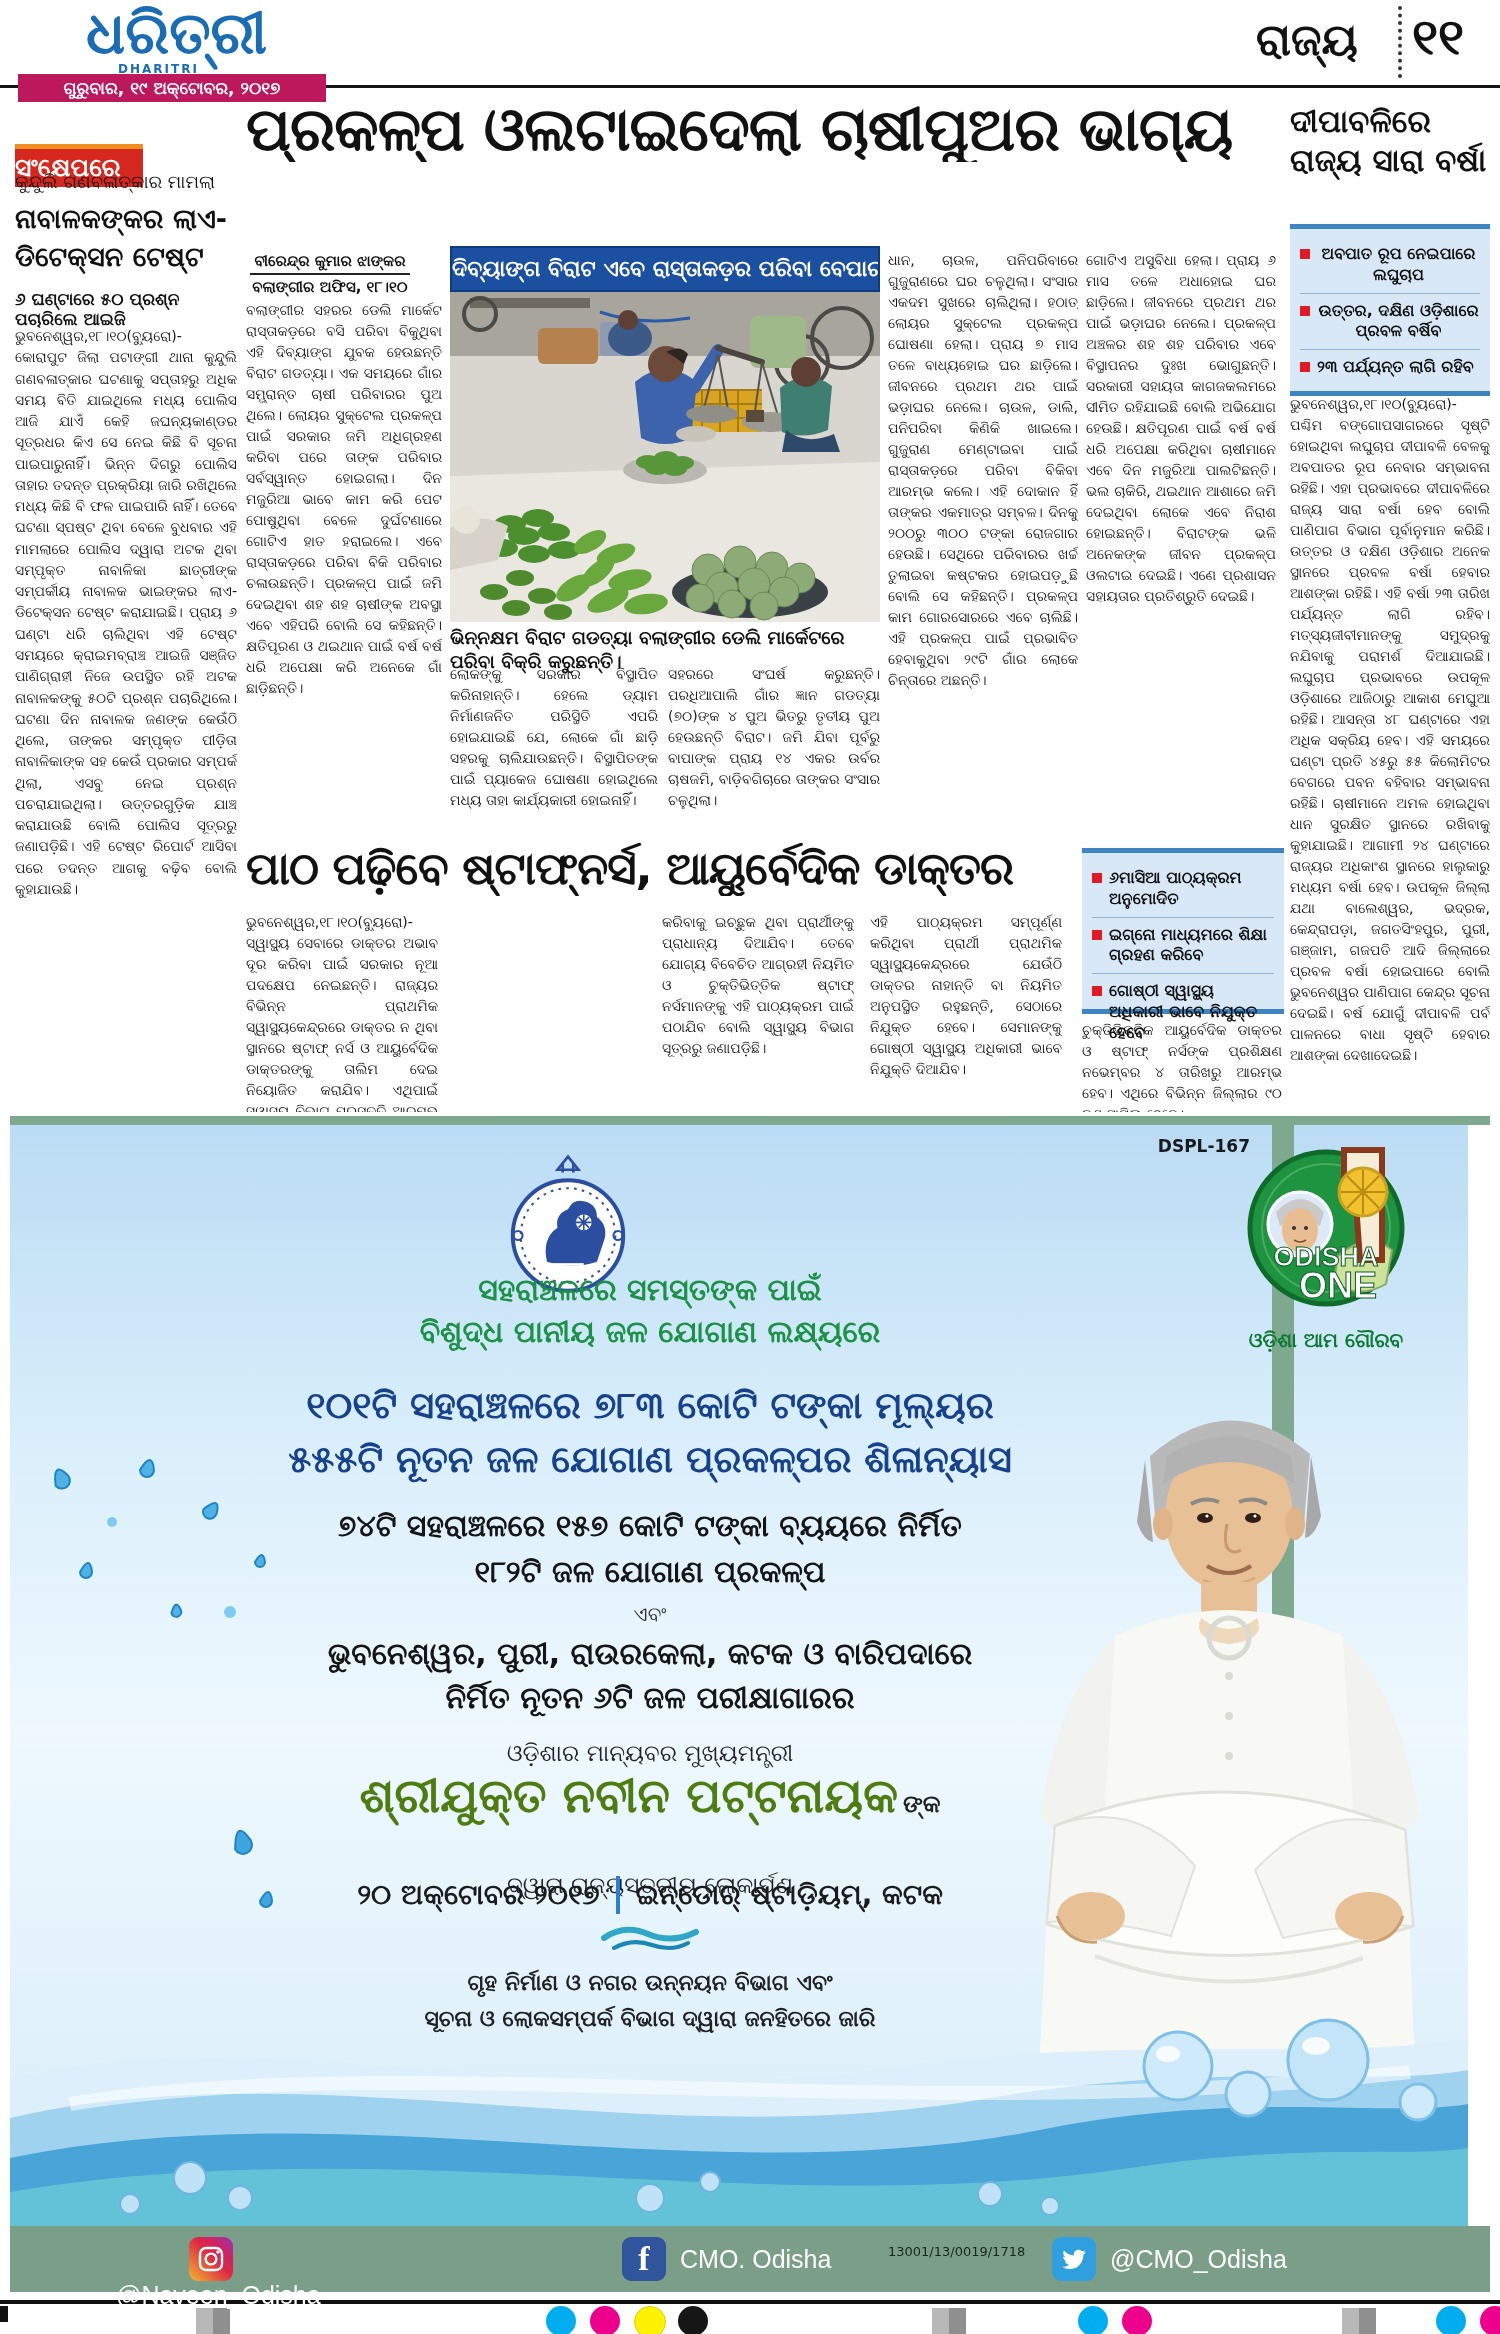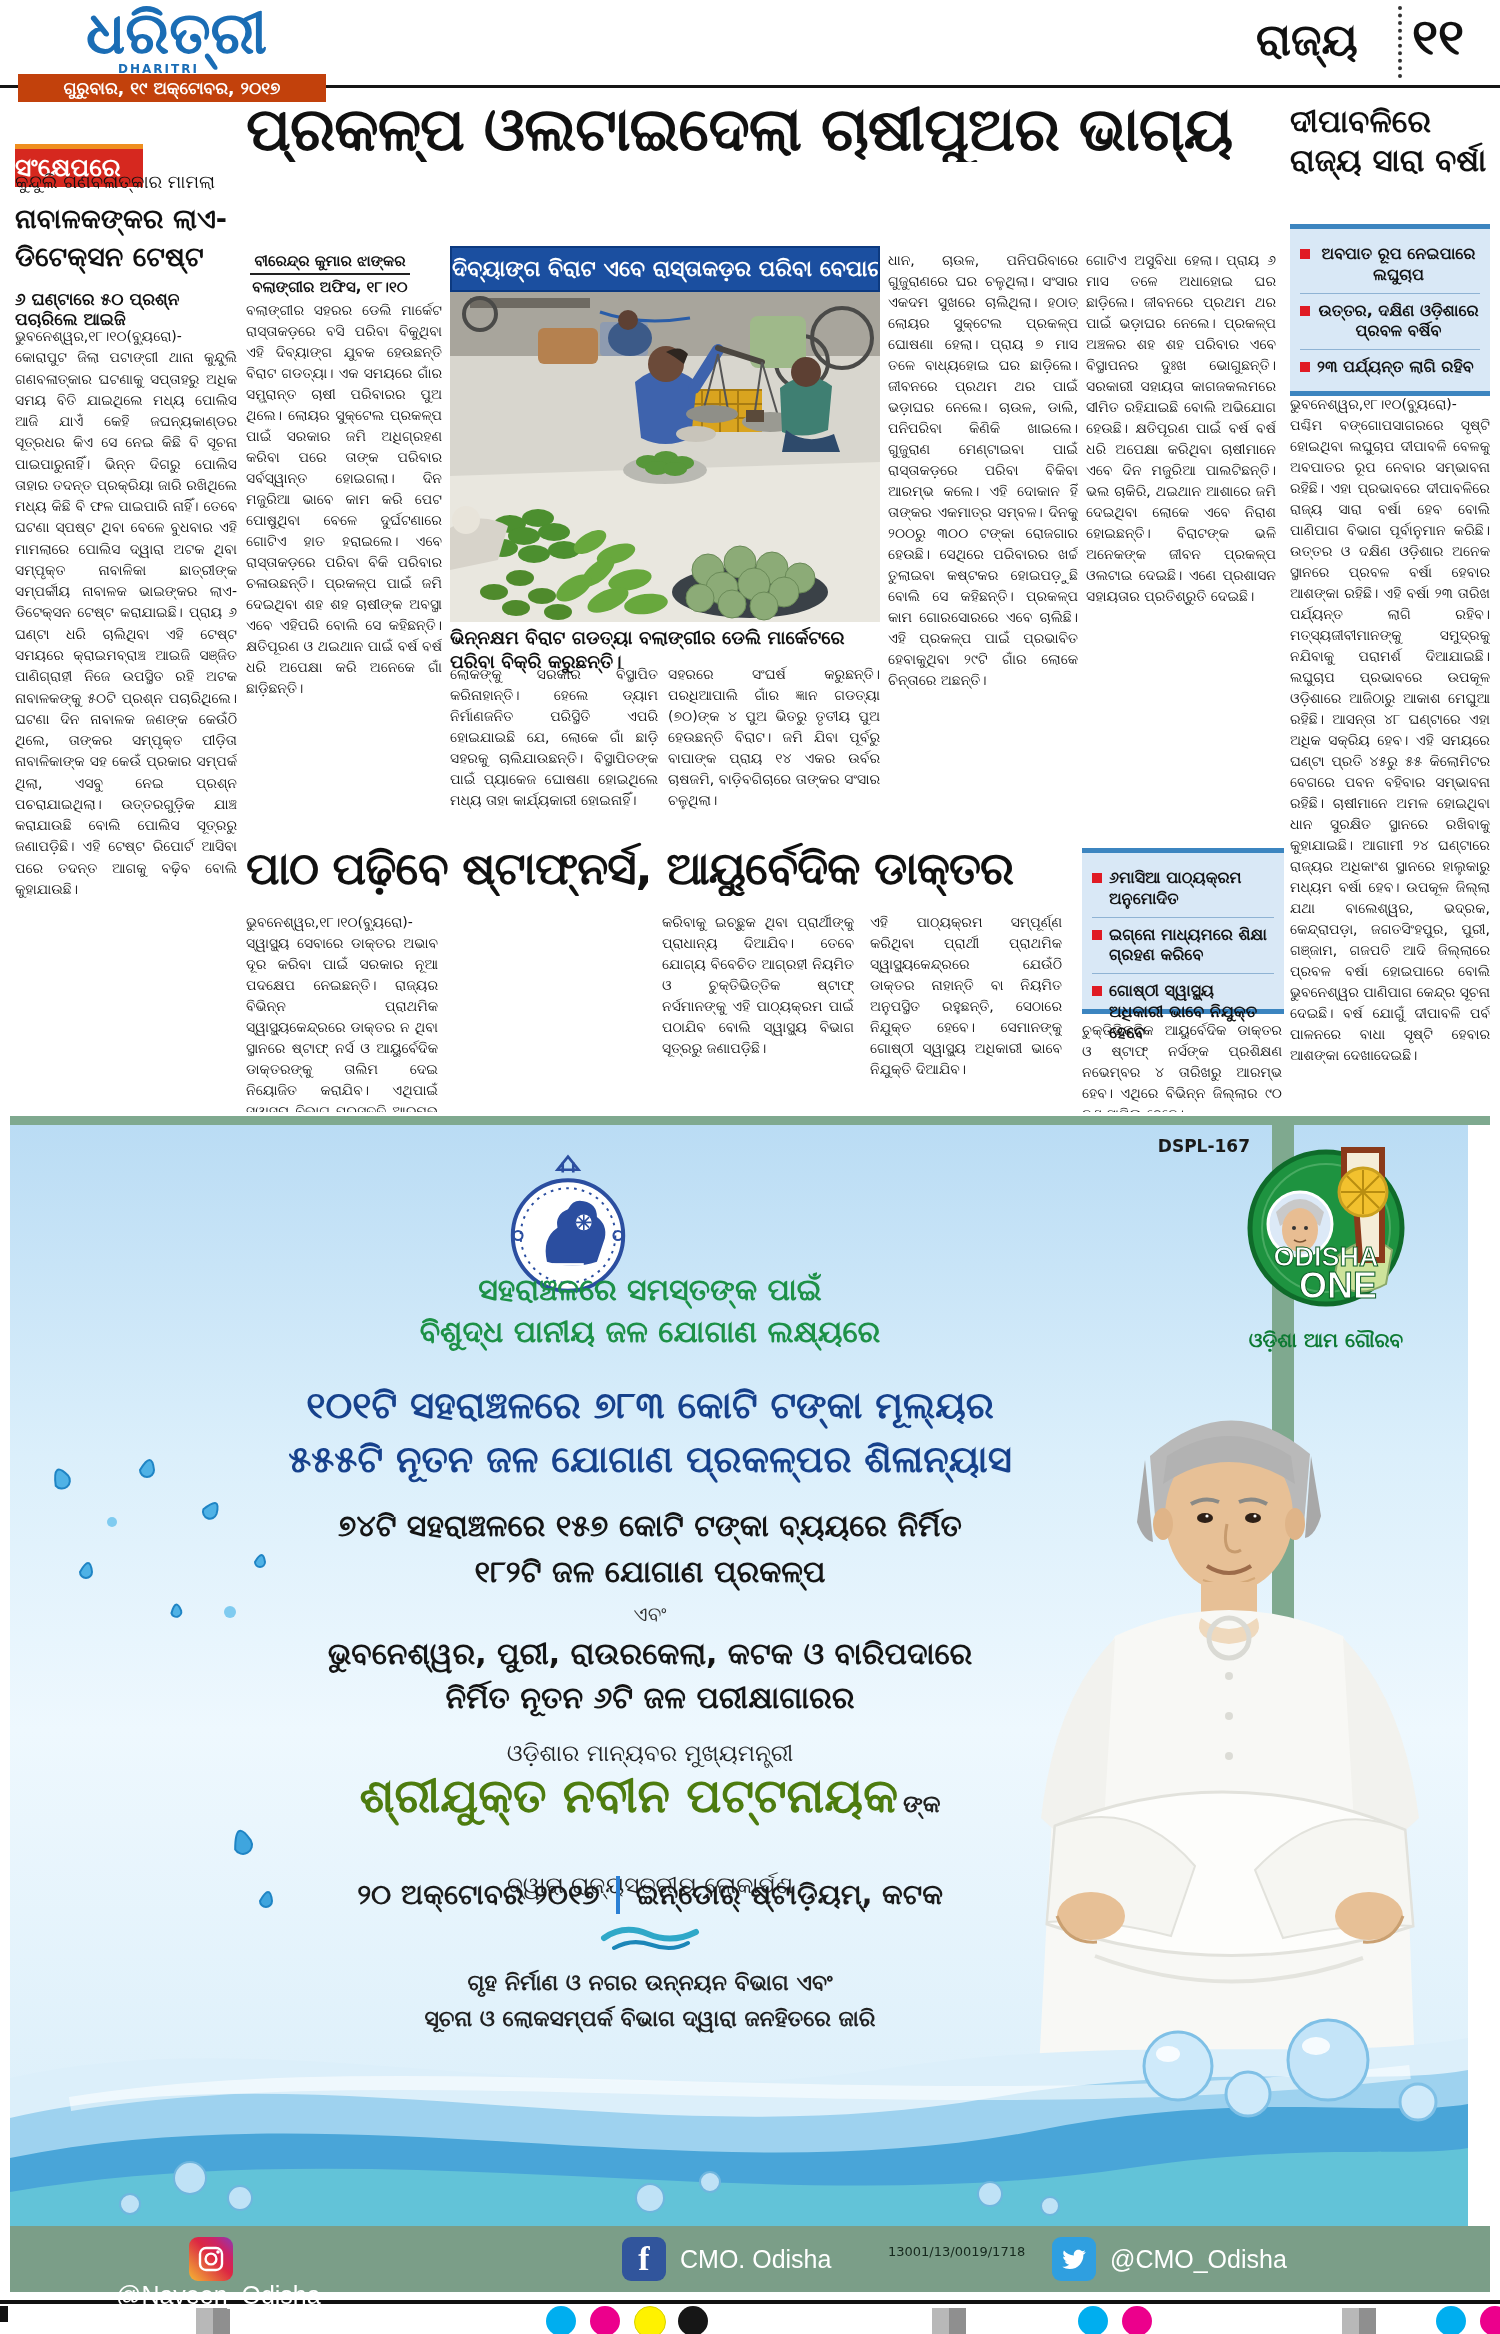--- a/index.html
+++ b/index.html
@@ -5,21 +5,21 @@
   html,body{margin:0;padding:0;background:#e9e9e9;}
   .page{position:relative;width:1500px;height:2334px;background:#fff;overflow:hidden;
         font-family:"DejaVu Sans",sans-serif;color:#111;}
   .abs{position:absolute;}
   .nowrap{white-space:nowrap;overflow:hidden;}
   .just{text-align:justify;overflow:hidden;}
   
   .logo{left:86px;top:4px;font-size:58px;font-weight:bold;color:#1a6db5;line-height:1;}
   .logo-sub{left:118px;top:62px;font-size:12px;font-weight:bold;letter-spacing:2px;color:#1a6db5;}
   .hrule{left:0;top:85px;width:1500px;height:3px;background:#151515;}
-  .datebar{left:18px;top:74px;width:308px;height:28px;background:#c2410c;color:#fff;
+  .datebar{left:18px;top:74px;width:308px;height:28px;background:#be185d;color:#fff;
            font-size:17px;font-weight:bold;text-align:center;line-height:28px;z-index:2;}
   .section-name{left:1256px;top:14px;font-size:44px;font-weight:bold;}
   .page-dots{left:1398px;top:6px;height:72px;border-left:4px dotted #333;}
   .page-num{left:1412px;top:8px;font-size:50px;font-weight:bold;}
   
   .redbox{left:15px;top:116px;width:128px;height:38px;background:#d6281f;border-top:5px solid #ef8f1f;
           color:#fff;font-size:25px;font-weight:bold;line-height:38px;margin-top:28px;}
   .brief-kicker{left:15px;top:170px;width:222px;font-size:18px;line-height:1.35;}
   .brief-head{left:15px;top:200px;width:225px;font-size:27px;font-weight:bold;line-height:1.4;}
   .brief-sub{left:15px;top:289px;width:222px;font-size:17px;font-weight:bold;}

